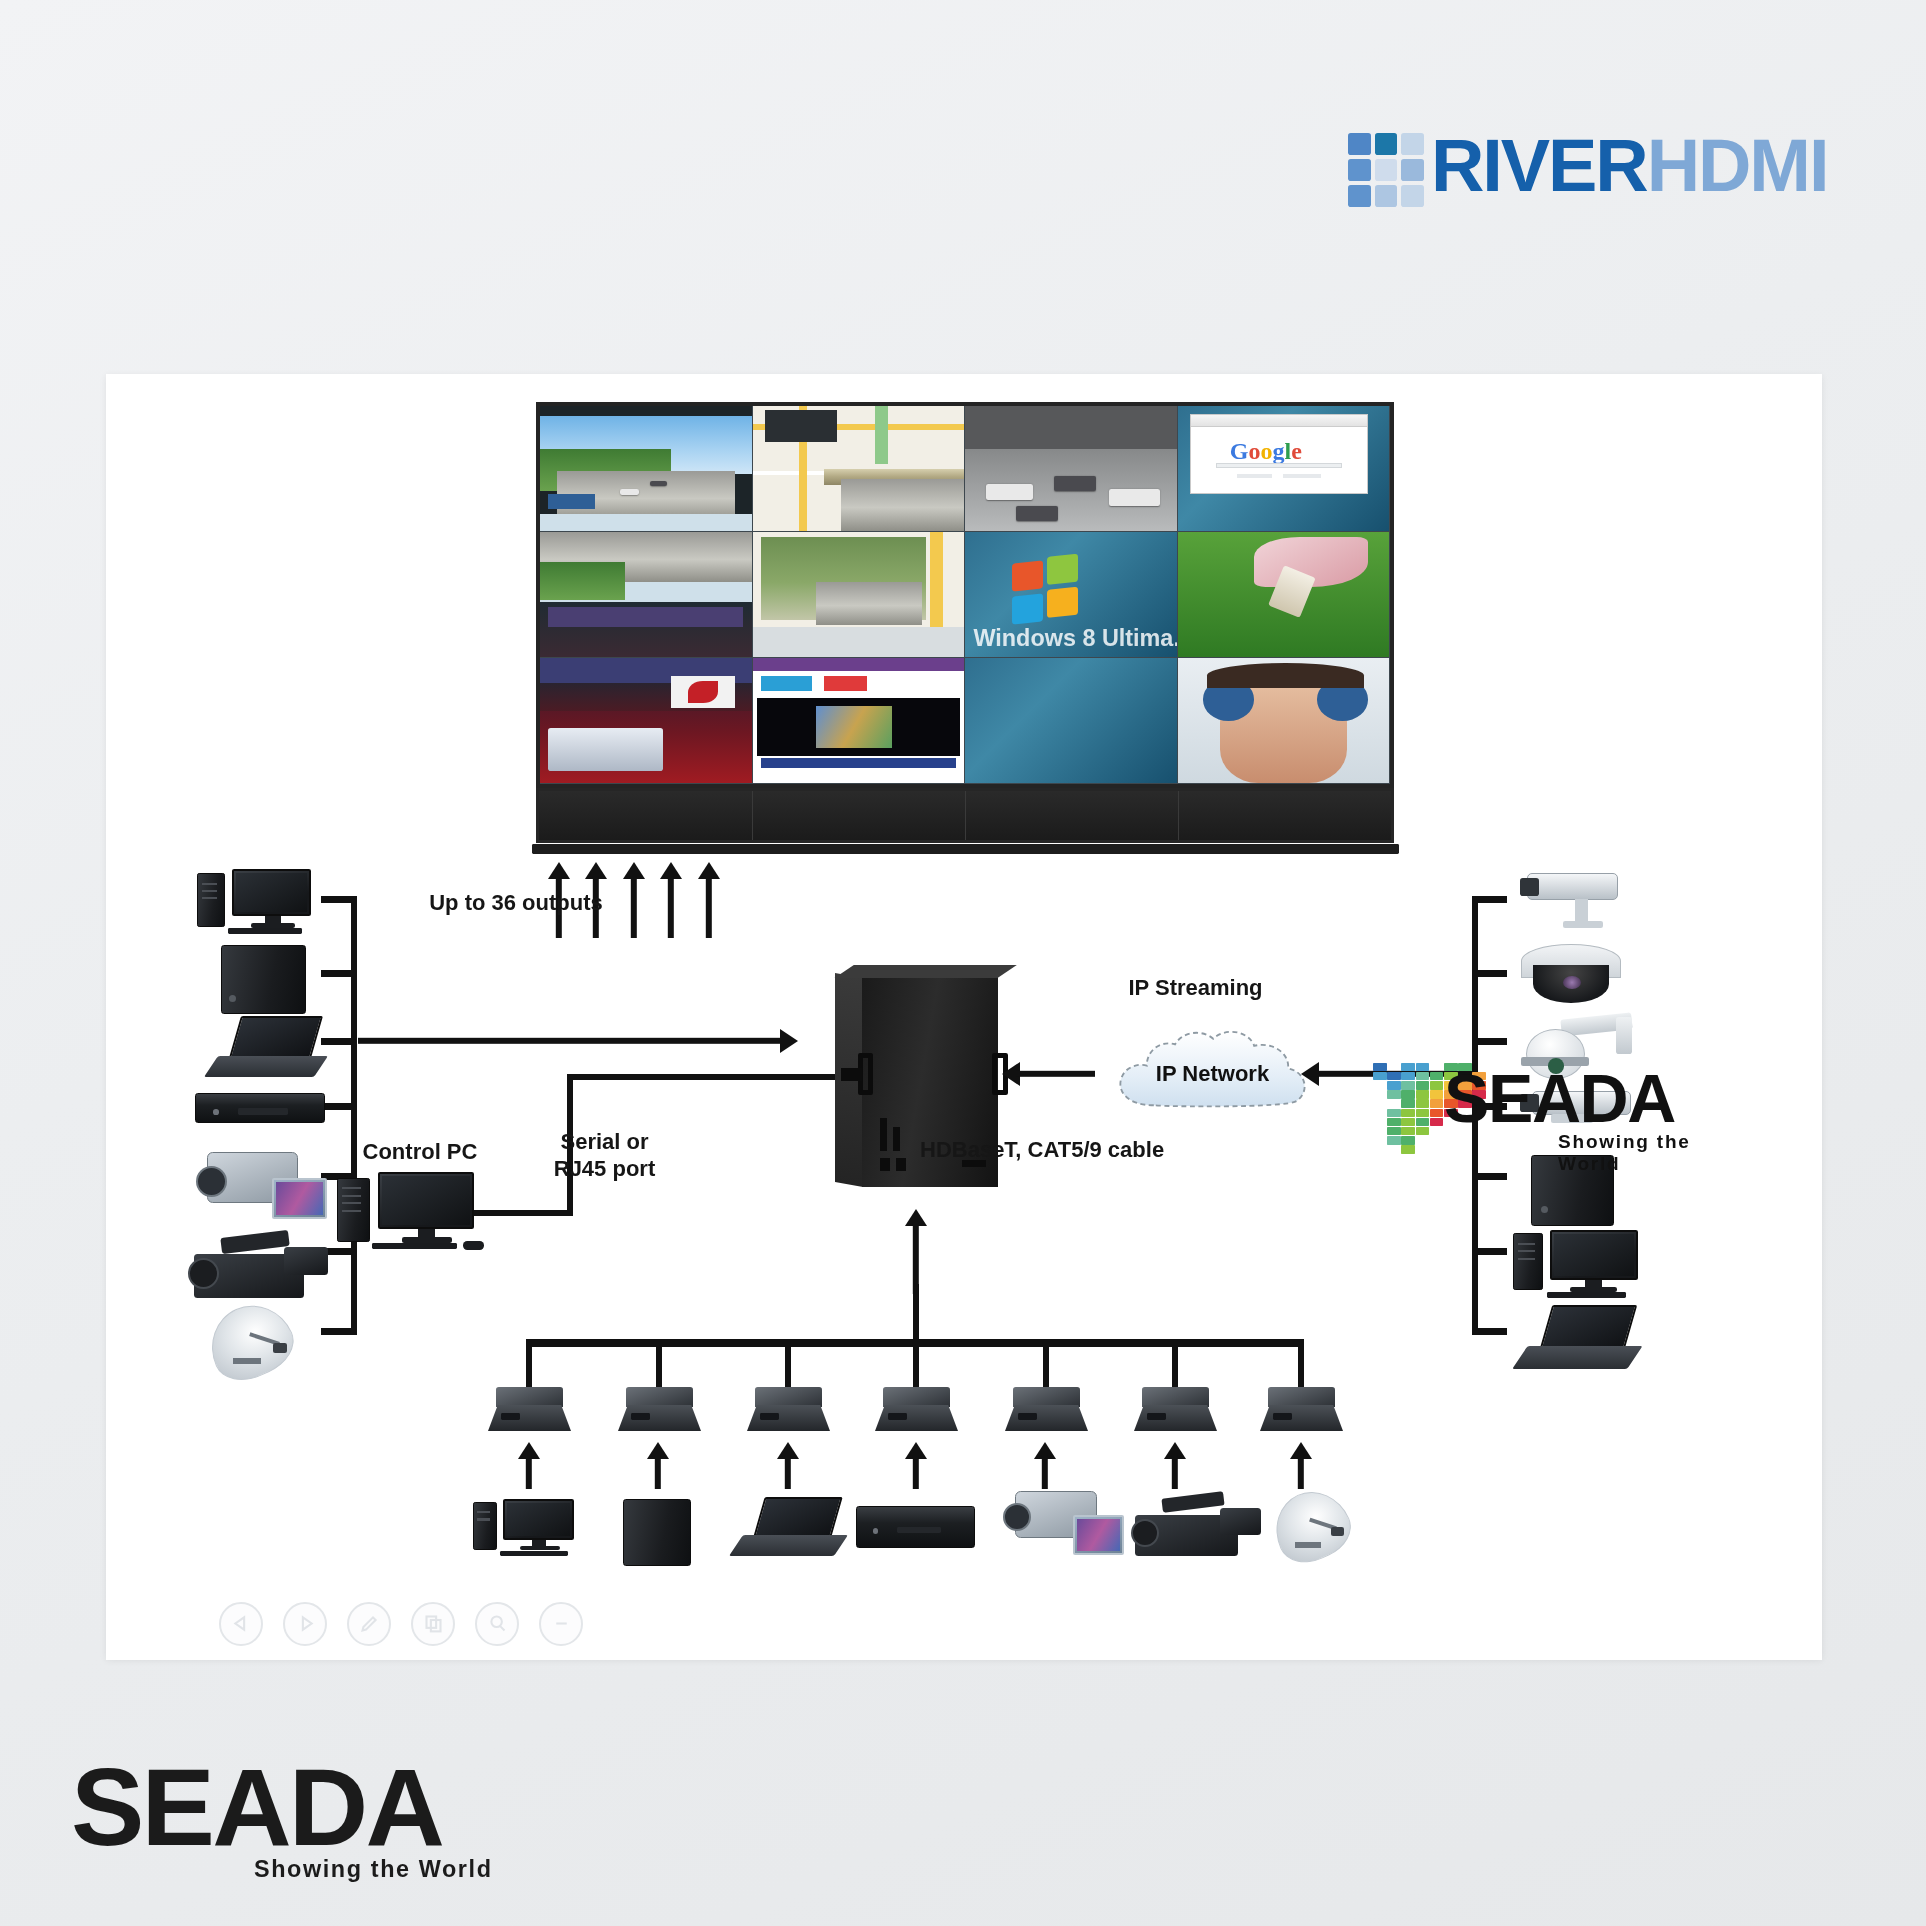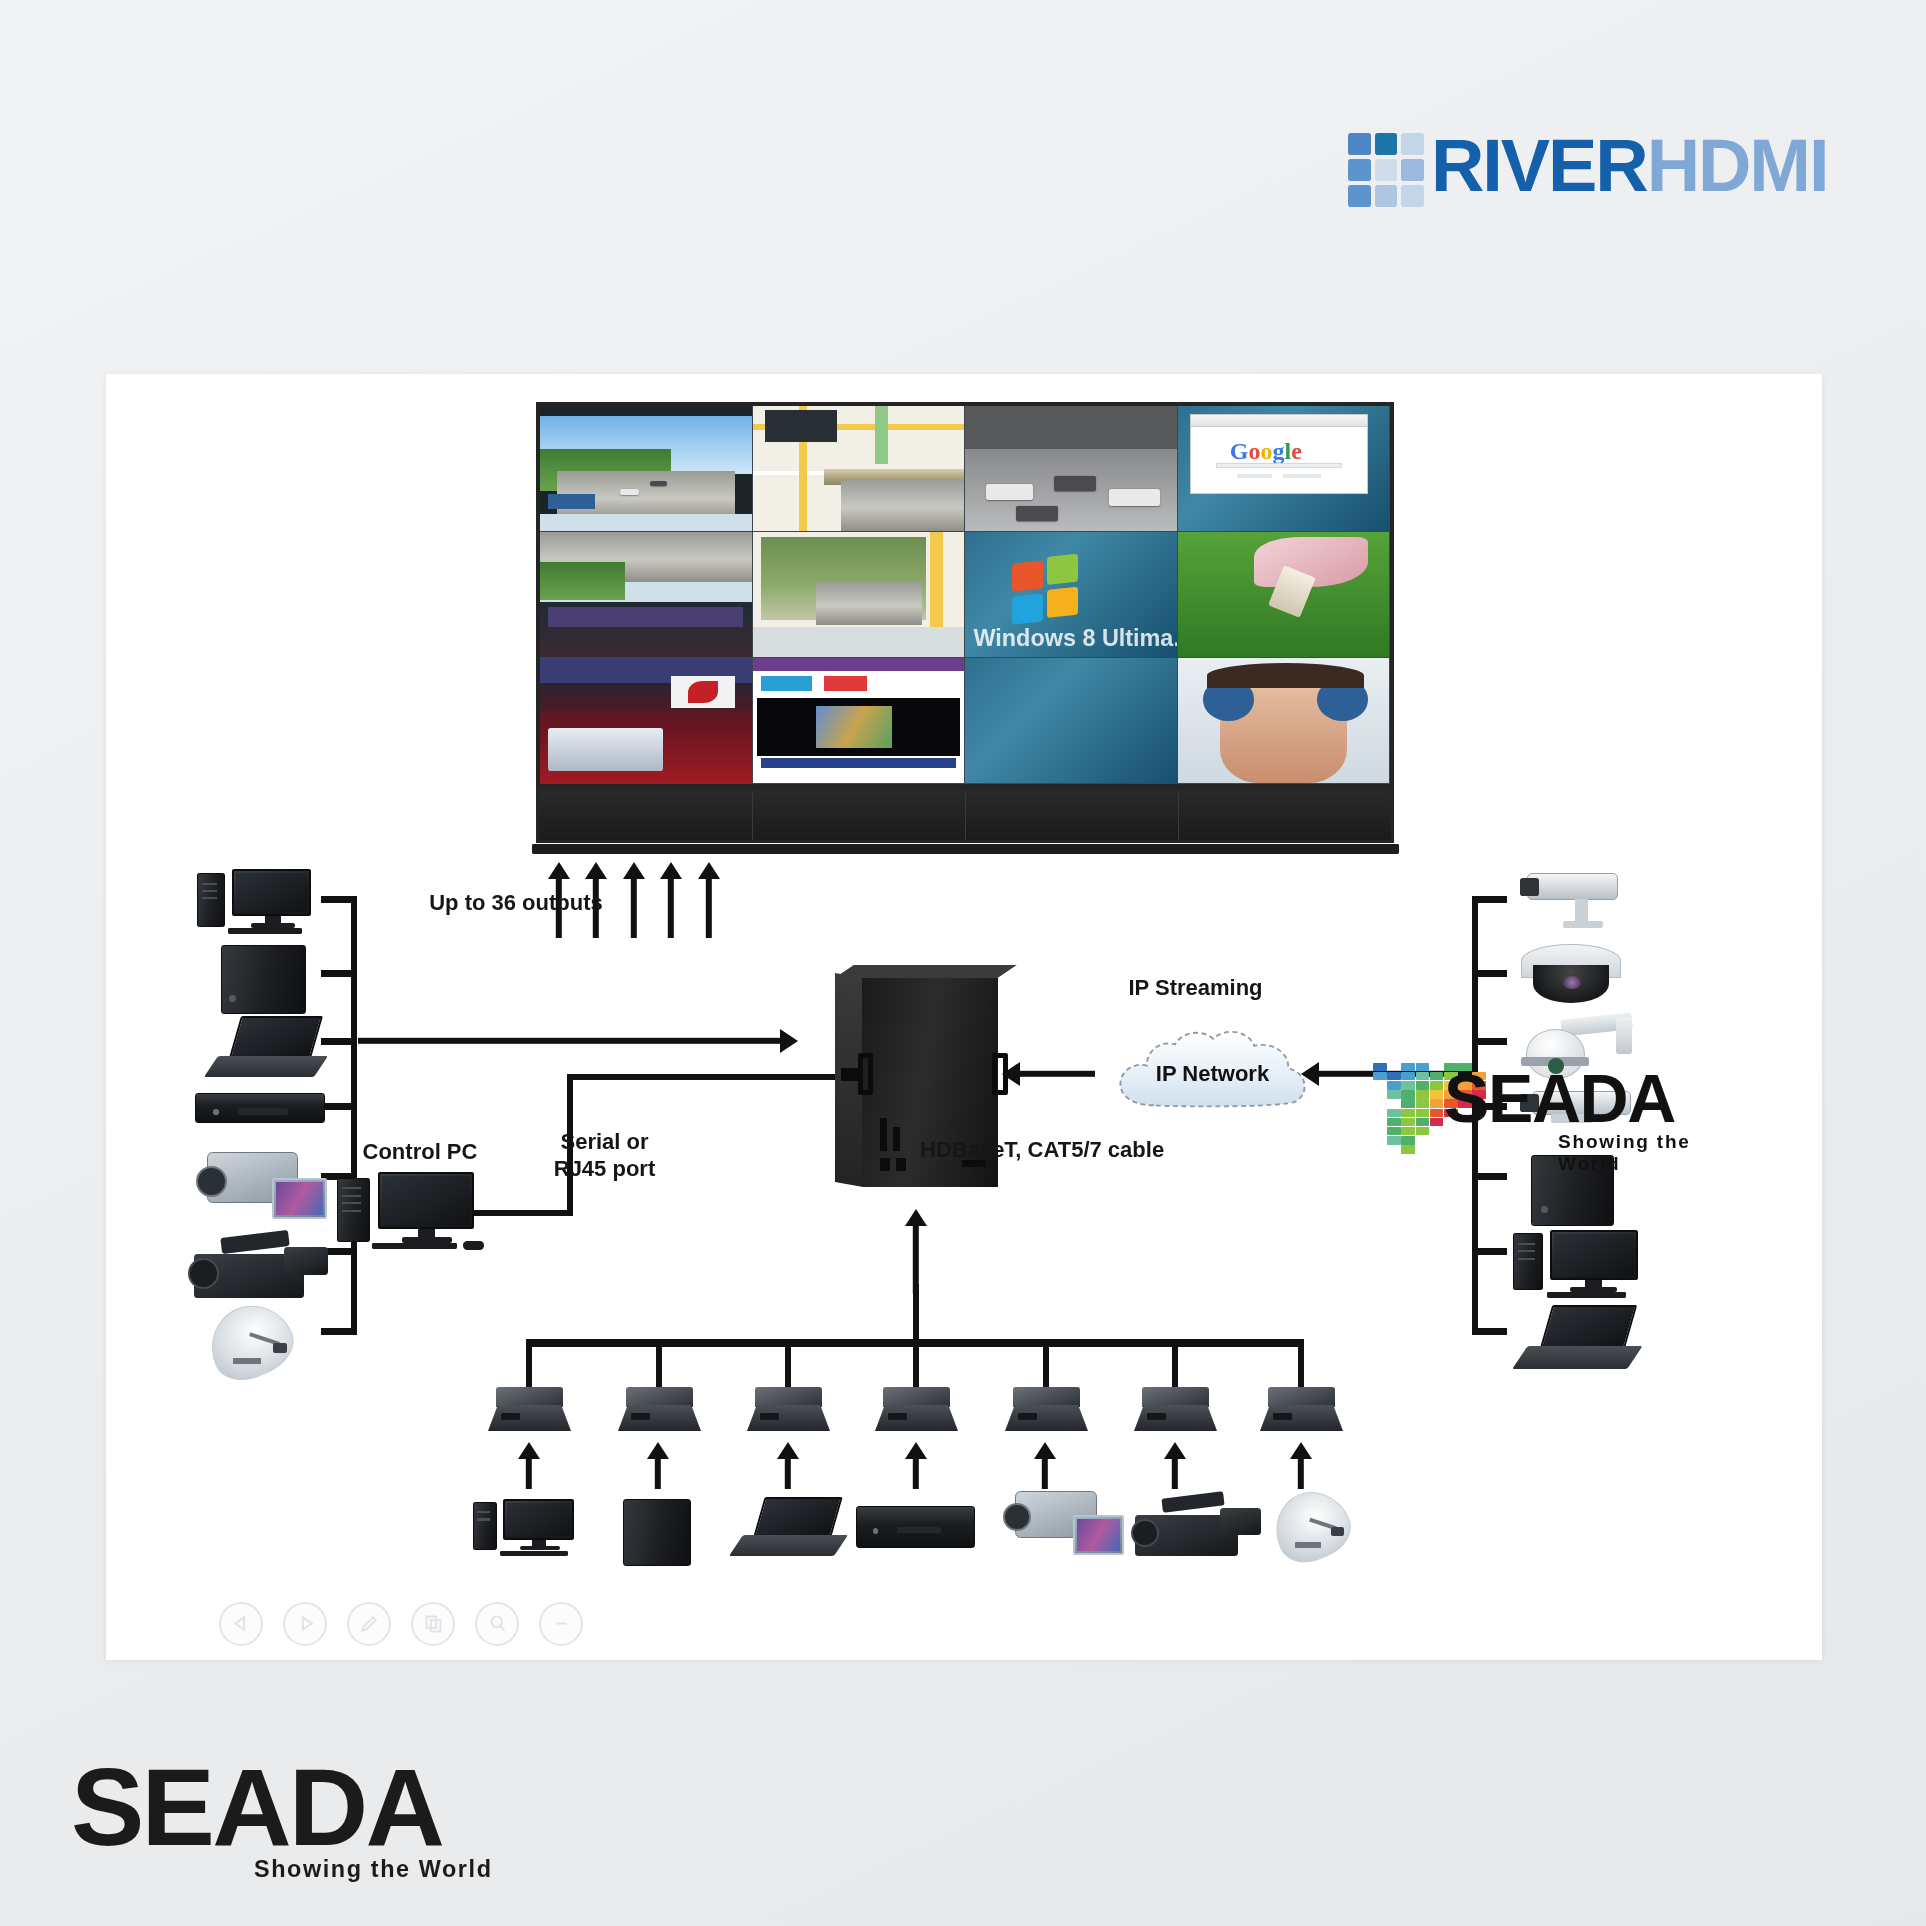--- a/index.html
+++ b/index.html
@@ -517,21 +517,21 @@
           </div>
         <div class="monstand" style="left:72px;top:50px;width:17px;height:8.5px"></div>
         <div class="monstand" style="left:57px;top:57px;width:47px;height:5px;border-radius:2.1px"></div>
         <div class="kbd" style="left:34px;top:62px;width:79px;height:5.7px"></div>
       </div>
       <div class="dev" style="left:1414px;top:443px;width:119px;height:71px">
         <div class="laptop-screen" style="left:25.5px;top:0;width:85px;height:44px"></div>
         <div class="laptop-base" style="left:0;top:41px;width:115px;height:22.6px"></div>
       </div>
 
-      <div class="lbl" style="left:814px;top:275px;width:396px;font-size:22px;text-align:left">HDBaseT, CAT5/7 cable</div>
+      <div class="lbl" style="left:814px;top:275px;width:396px;font-size:22px;text-align:left">HDBaseT, CAT5/9 cable</div>
       <div class="arrowU" style="left:798px;top:347px;width:24px;height:85px">
         <div class="head"></div>
           <div class="shaft" style="height:71px"></div>
       </div>
       <div class="vline" style="left:807px;top:422px;height:61px"></div>
       <div class="bus" style="left:420px;top:477px;width:778px;height:7.8px"></div>
 
       <div class="vline" style="left:420px;top:477px;height:52px"></div>
       <div class="vline" style="left:550px;top:477px;height:52px"></div>
       <div class="vline" style="left:679px;top:477px;height:52px"></div>

